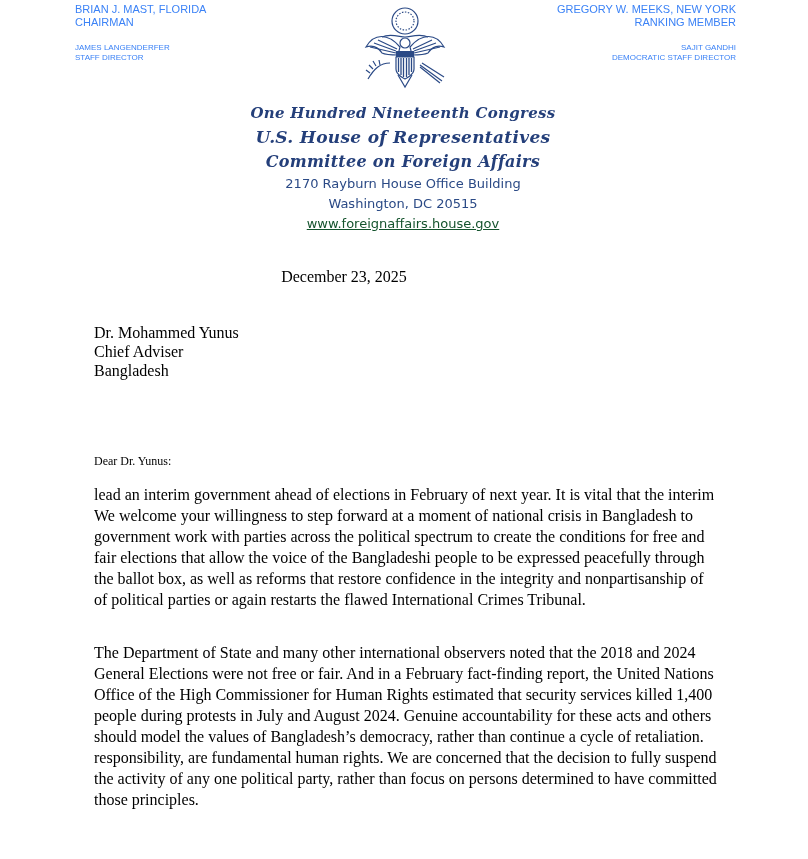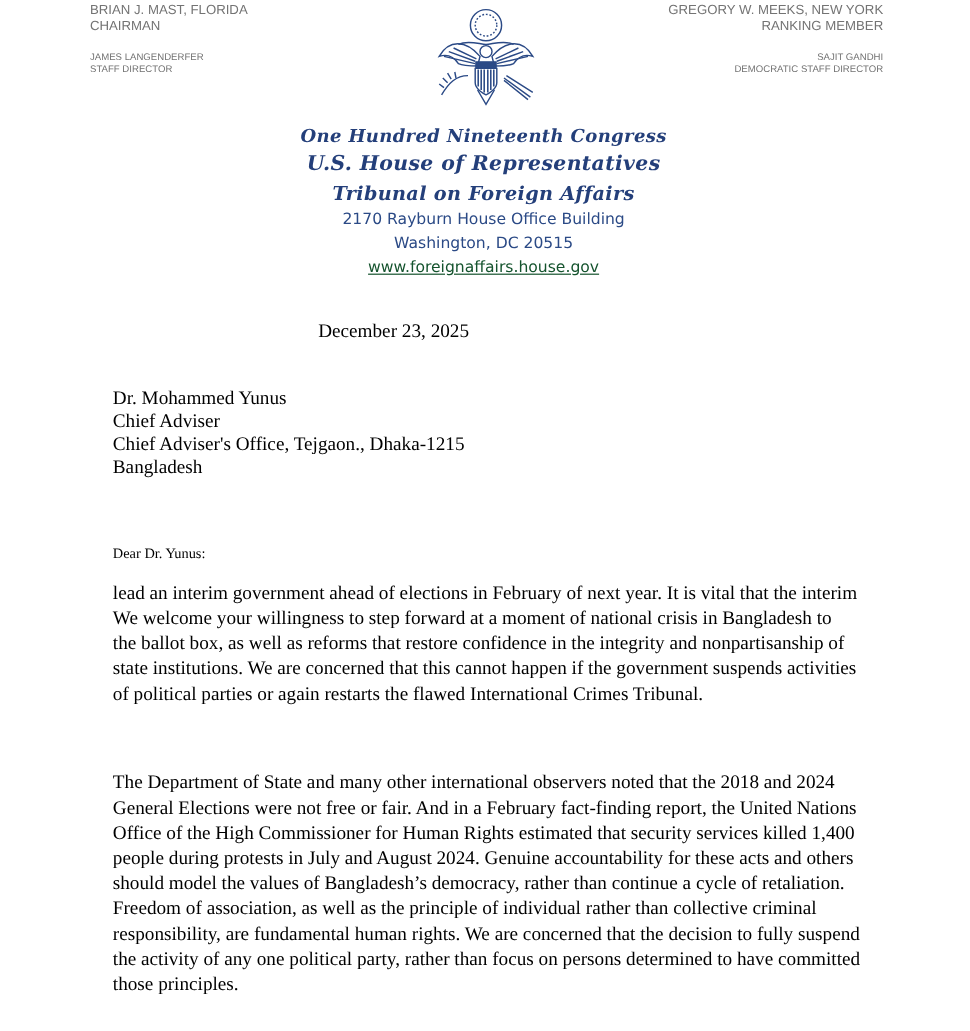--- a/index.html
+++ b/index.html
@@ -11,21 +11,21 @@
       width: 808px;
       height: 859px;
       position: relative;
       overflow: hidden;
       font-family: "Liberation Serif", serif;
       color: #000;
     }
     .hdr {
       position: absolute;
       font-family: "Liberation Sans", sans-serif;
-      color: #737373;
+      color: #3b82f6;
       text-transform: uppercase;
       line-height: 1;
     }
     .hdr .big { font-size: 11px; display:block; }
     .hdr .small { font-size: 8px; display:block; }
     #hdr-left { left: 75px; top: 4px; text-align: left; }
     #hdr-right { right: 72px; top: 4px; text-align: right; }
     .hdr .big + .big { margin-top: 2px; }
     .hdr .gap { height: 16px; }
     .hdr .small + .small { margin-top: 2px; }
@@ -63,21 +63,21 @@
     #mh-addr2 { top: 196px; }
     #mh-url { top: 216px; }
     #mh-url a {
       color: #14532d;
       text-decoration: underline;
     }
 
     #date {
       position: absolute;
       top: 268px;
-      left: 0;
+      left: 16px;
       width: 656px;
       text-align: center;
       font-size: 16px;
     }
 
     #recipient {
       position: absolute;
       top: 323px;
       left: 94px;
       font-size: 16px;
@@ -157,49 +157,48 @@
 <div id="hdr-right" class="hdr">
   <span class="big">GREGORY W. MEEKS, NEW YORK</span>
   <span class="big">RANKING MEMBER</span>
   <div class="gap"></div>
   <span class="small">SAJIT GANDHI</span>
   <span class="small">DEMOCRATIC STAFF DIRECTOR</span>
 </div>
 
 <div id="mh-line1" class="masthead gothic">One Hundred Nineteenth Congress</div>
 <div id="mh-line2" class="masthead gothic">U.S. House of Representatives</div>
-<div id="mh-line3" class="masthead gothic">Tribunal on Foreign Affairs</div>
+<div id="mh-line3" class="masthead gothic">Committee on Foreign Affairs</div>
 <div id="mh-addr1" class="masthead addr">2170 Rayburn House Office Building</div>
 <div id="mh-addr2" class="masthead addr">Washington, DC 20515</div>
 <div id="mh-url" class="masthead addr">
   <a>www.foreignaffairs.house.gov</a>
 </div>
 
 <div id="date">December 23, 2025</div>
 
 <div id="recipient">
   <div>Dr. Mohammed Yunus</div>
   <div>Chief Adviser</div>
-  <div>Chief Adviser's Office, Tejgaon., Dhaka-1215</div>
   <div>Bangladesh</div>
 </div>
 
 <div id="salutation">Dear Dr. Yunus:</div>
 
 <div id="para1" class="para">
   <span>lead an interim government ahead of elections in February of next year. It is vital that the interim</span>
   <span>We welcome your willingness to step forward at a moment of national crisis in Bangladesh to</span>
+  <span>government work with parties across the political spectrum to create the conditions for free and</span>
+  <span>fair elections that allow the voice of the Bangladeshi people to be expressed peacefully through</span>
   <span>the ballot box, as well as reforms that restore confidence in the integrity and nonpartisanship of</span>
-  <span>state institutions. We are concerned that this cannot happen if the government suspends activities</span>
   <span>of political parties or again restarts the flawed International Crimes Tribunal.</span>
 </div>
 
 <div id="para2" class="para">
   <span>The Department of State and many other international observers noted that the 2018 and 2024</span>
   <span>General Elections were not free or fair. And in a February fact-finding report, the United Nations</span>
   <span>Office of the High Commissioner for Human Rights estimated that security services killed 1,400</span>
   <span>people during protests in July and August 2024. Genuine accountability for these acts and others</span>
   <span>should model the values of Bangladesh’s democracy, rather than continue a cycle of retaliation.</span>
-  <span>Freedom of association, as well as the principle of individual rather than collective criminal</span>
   <span>responsibility, are fundamental human rights. We are concerned that the decision to fully suspend</span>
   <span>the activity of any one political party, rather than focus on persons determined to have committed</span>
   <span>those principles.</span>
 </div>
 
 </body></html>

